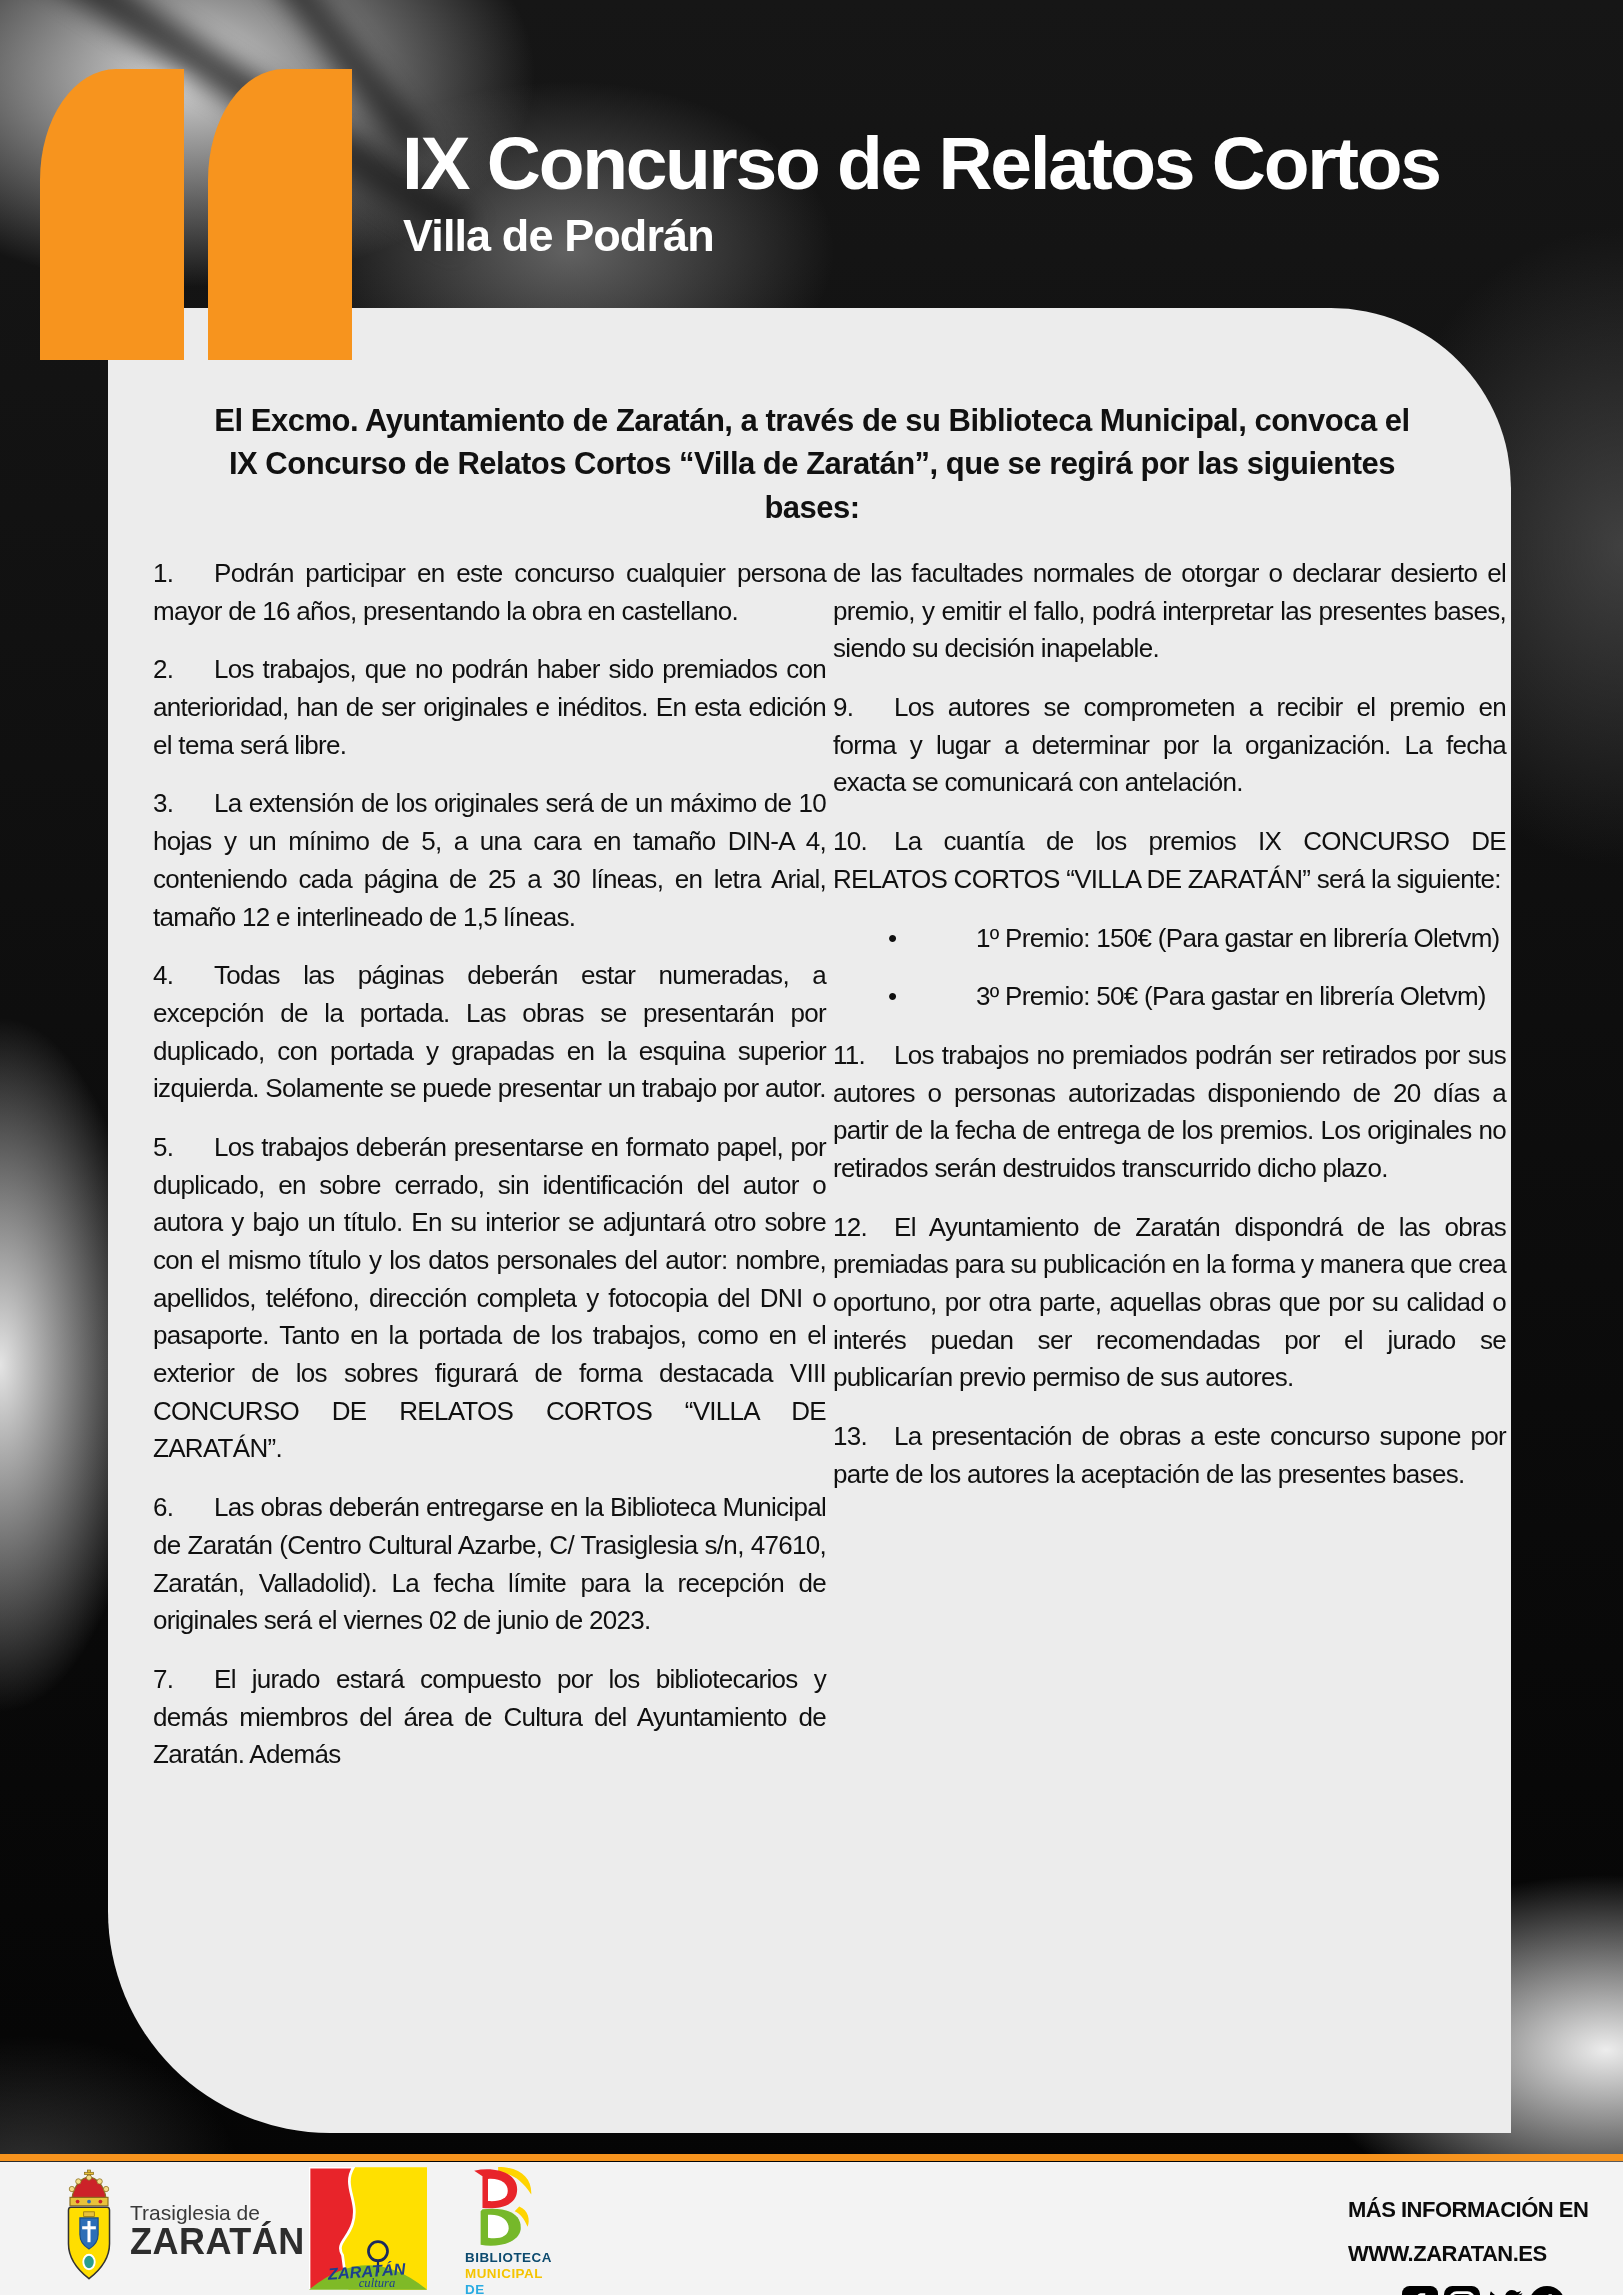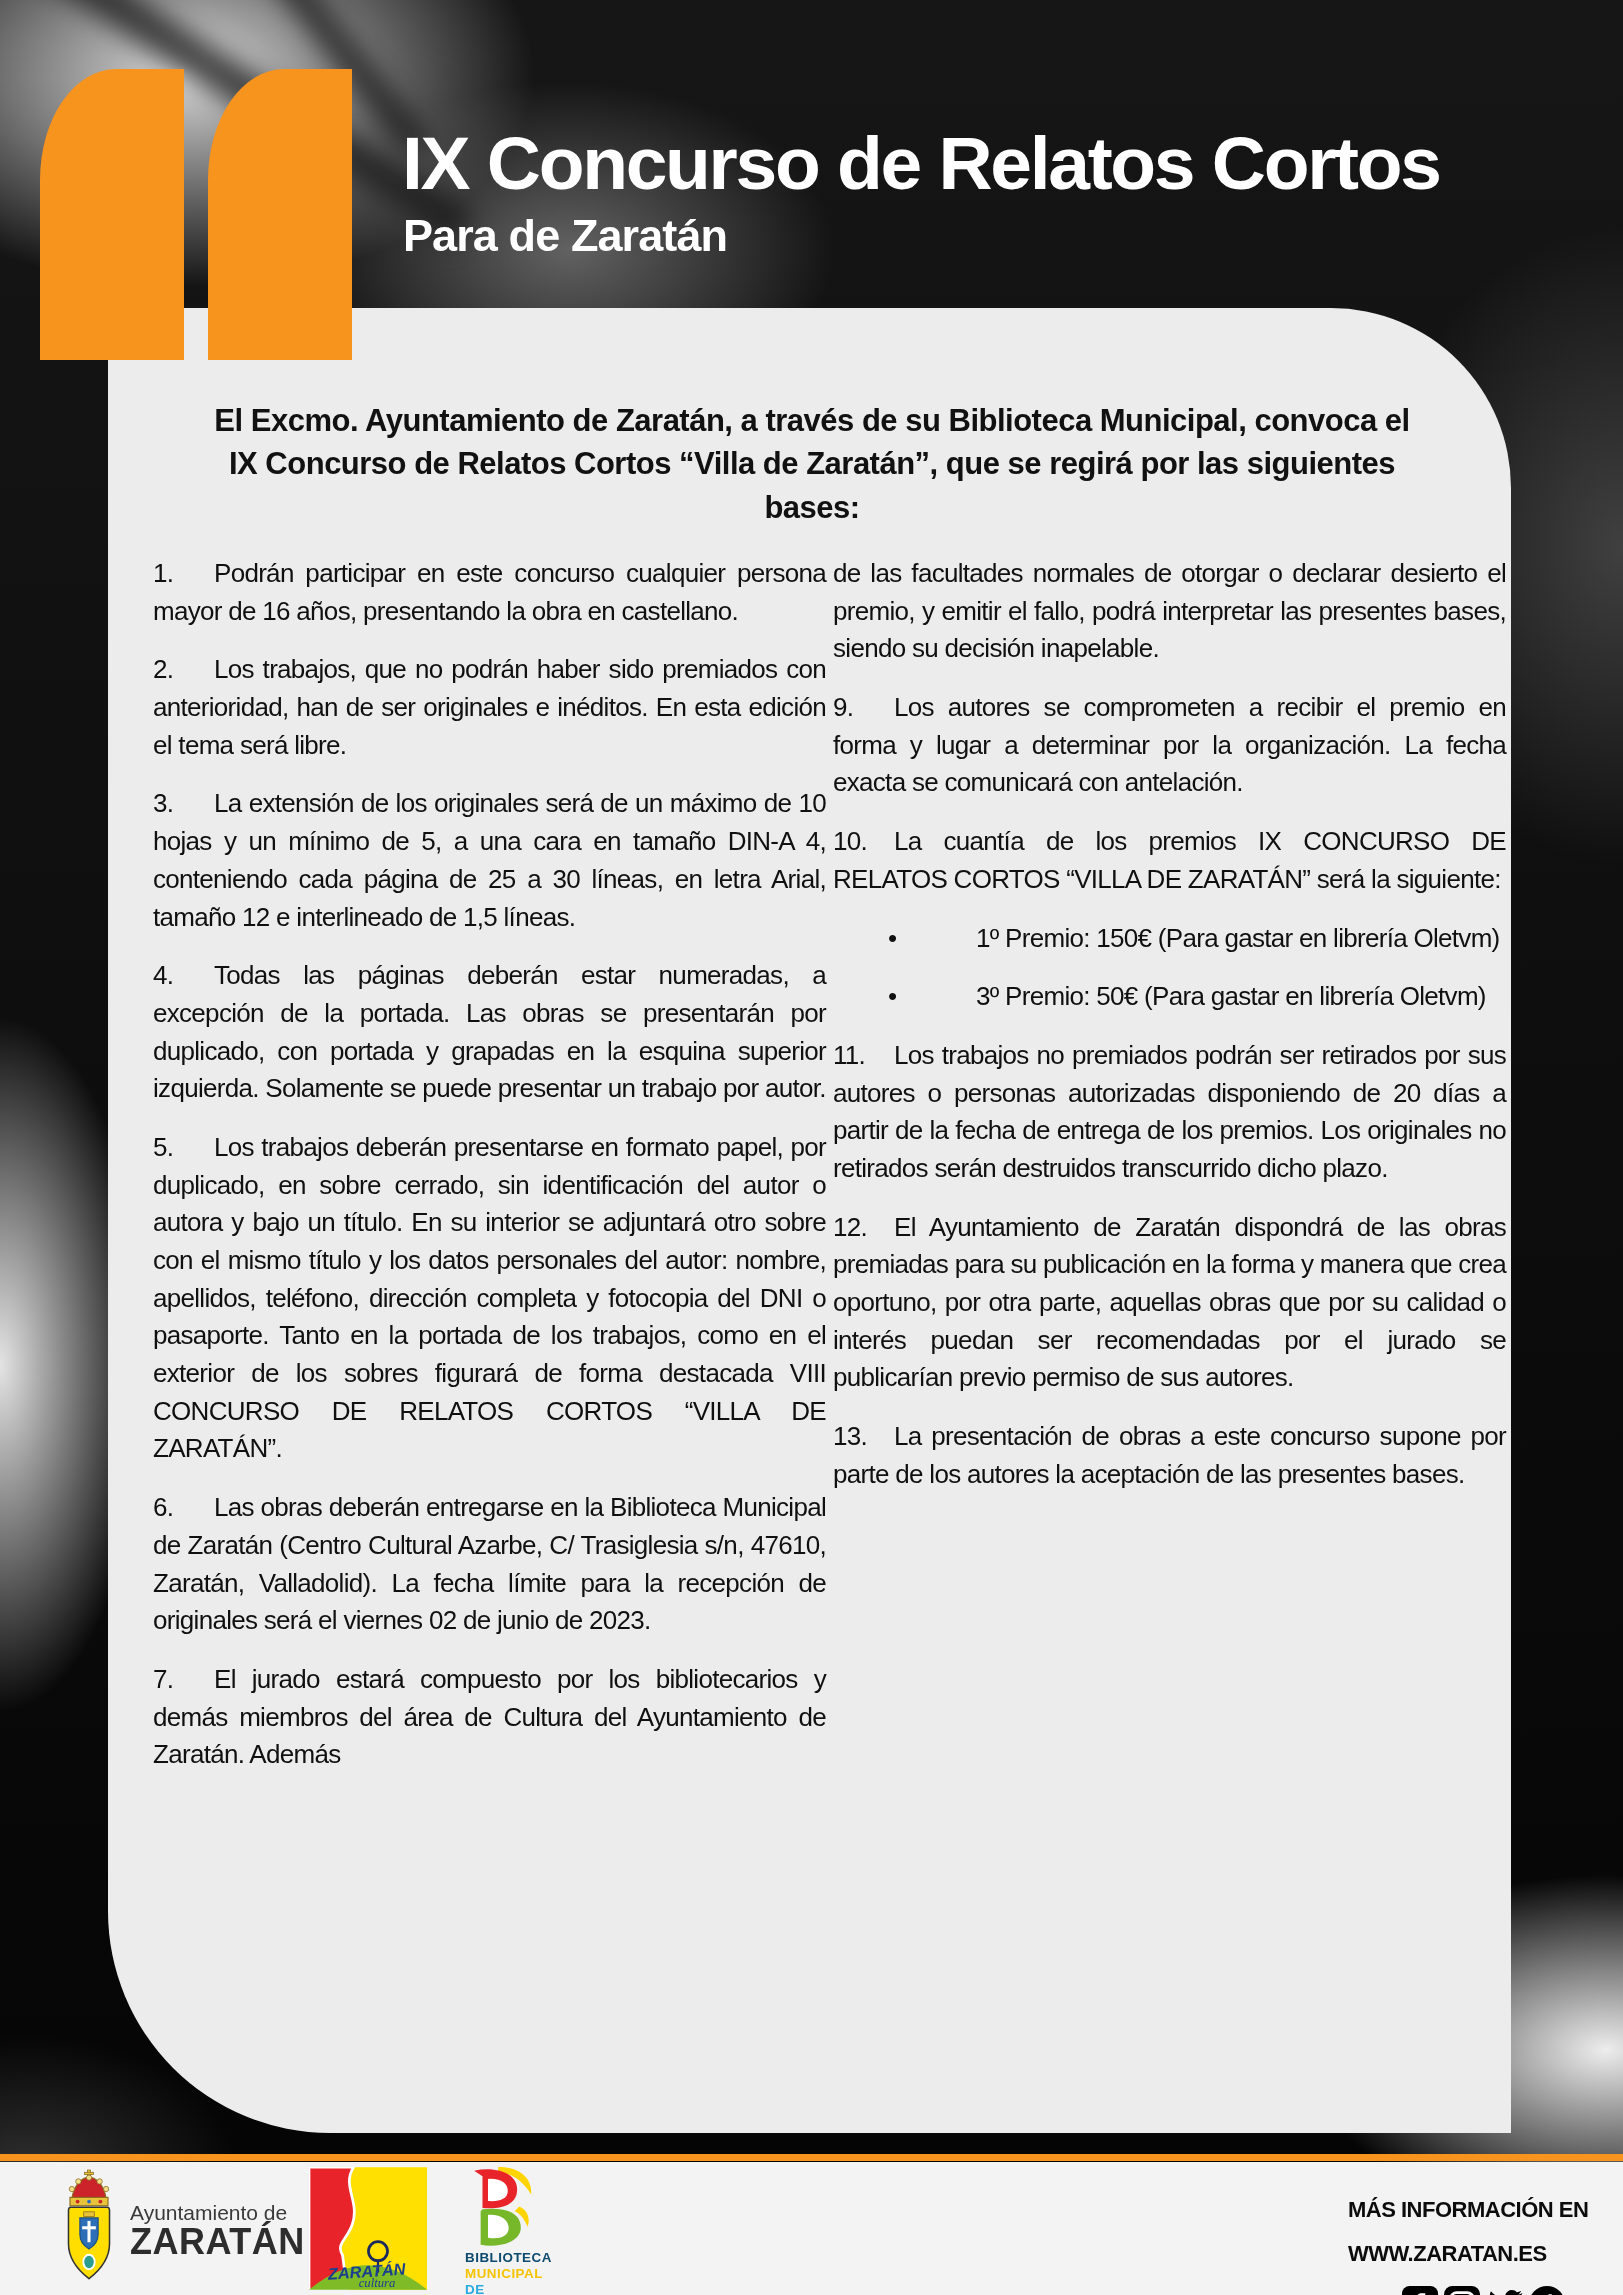--- a/index.html
+++ b/index.html
@@ -108,21 +108,21 @@
 </div>
 
 <div class="card"></div>
 
 <div>
   <div class="quote-half qh1"></div>
   <div class="quote-half qh2"></div>
 </div>
 
 <h1 class="poster-title">IX Concurso de Relatos Cortos</h1>
-<h2 class="poster-subtitle">Para de Zaratán</h2>
+<h2 class="poster-subtitle">Villa de Podrán</h2>
 
 <p class="intro">El Excmo. Ayuntamiento de Zaratán, a través de su Biblioteca Municipal, convoca el IX Concurso de Relatos Cortos “Villa de Zaratán”, que se regirá por las siguientes bases:</p>
 
 <div class="col left" id="col-left">
     <p><span class="item-num">1.</span>Podrán participar en este concurso cualquier persona mayor de 16 años, presentando la obra en castellano.</p>
     <p><span class="item-num">2.</span>Los trabajos, que no podrán haber sido premiados con anterioridad, han de ser originales e inéditos. En esta edición el tema será libre.</p>
     <p><span class="item-num">3.</span>La extensión de los originales será de un máximo de 10 hojas y un mínimo de 5, a una cara en tamaño DIN-A 4, conteniendo cada página de 25 a 30 líneas, en letra Arial, tamaño 12 e interlineado de 1,5 líneas.</p>
     <p><span class="item-num">4.</span>Todas las páginas deberán estar numeradas, a excepción de la portada. Las obras se presentarán por duplicado, con portada y grapadas en la esquina superior izquierda. Solamente se puede presentar un trabajo por autor.</p>
     <p><span class="item-num">5.</span>Los trabajos deberán presentarse en formato papel, por duplicado, en sobre cerrado, sin identificación del autor o autora y bajo un título. En su interior se adjuntará otro sobre con el mismo título y los datos personales del autor: nombre, apellidos, teléfono, dirección completa y fotocopia del DNI o pasaporte. Tanto en la portada de los trabajos, como en el exterior de los sobres figurará de forma destacada VIII CONCURSO DE RELATOS CORTOS “VILLA DE ZARATÁN”.</p>
     <p><span class="item-num">6.</span>Las obras deberán entregarse en la Biblioteca Municipal de Zaratán (Centro Cultural Azarbe, C/ Trasiglesia s/n, 47610, Zaratán, Valladolid). La fecha límite para la recepción de originales será el viernes 02 de junio de 2023.</p>
@@ -159,21 +159,21 @@
     </g>
     <path d="M52,100 L148,100 Q154,100 154,108 L154,196 Q154,246 100,288 Q46,246 46,196 L46,108 Q46,100 52,100 Z" fill="#FFDE00" stroke="#333" stroke-width="4"></path>
     <rect x="86" y="112" width="28" height="12" fill="#e8c23a" stroke="#8a6d1d" stroke-width="2"></rect>
     <path d="M76,128 L124,128 L124,172 Q124,196 100,210 Q76,196 76,172 Z" fill="#2d6fb7" stroke="#1a4b85" stroke-width="3"></path>
     <rect x="96" y="136" width="8" height="56" fill="#ffffff"></rect>
     <rect x="82" y="150" width="36" height="8" fill="#ffffff"></rect>
     <ellipse cx="100" cy="244" rx="15" ry="19" fill="#2a9d8f" stroke="#ffffff" stroke-width="5"></ellipse>
   </svg>
 
   <div class="ayto-text">
-    <p class="ayto-line1">Ayuntamiento de</p>
+    <p class="ayto-line1">Trasiglesia de</p>
     <p class="ayto-line2">ZARATÁN</p>
   </div>
 
   <svg class="cultura-logo" width="118" height="123" viewBox="0 0 260 270">
     <rect x="0" y="0" width="260" height="270" fill="#FFE000"></rect>
     <path d="M0,0 L98,0 C72,42 112,74 96,124 C86,158 58,168 74,194 L84,270 L0,270 Z" fill="#E8242A" stroke="#ffffff" stroke-width="6"></path>
     <path d="M0,270 Q130,162 260,270 Z" fill="#7FBA27"></path>
     <line x1="152" y1="196" x2="152" y2="232" stroke="#1b2a5e" stroke-width="5"></line>
     <circle cx="152" cy="185" r="21" fill="#FFE000" stroke="#1b2a5e" stroke-width="6"></circle>
     <text x="128" y="242" font-size="36" font-style="italic" font-weight="bold" fill="#1b3f8f" text-anchor="middle" font-family="Liberation Sans, sans-serif" transform="rotate(-4 128 242)">ZARATÁN</text>

